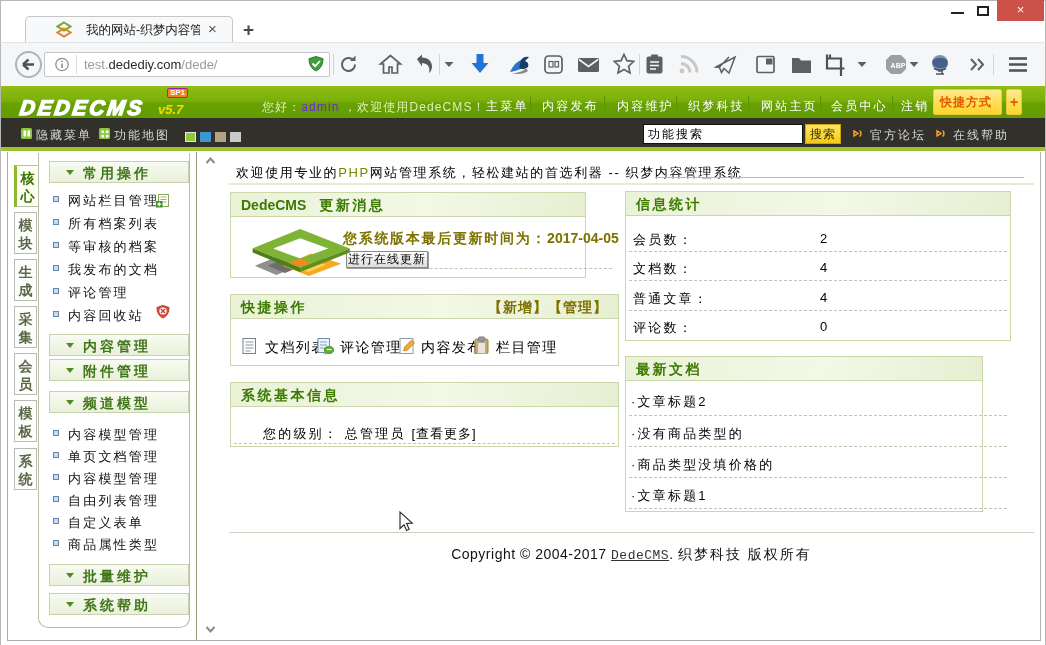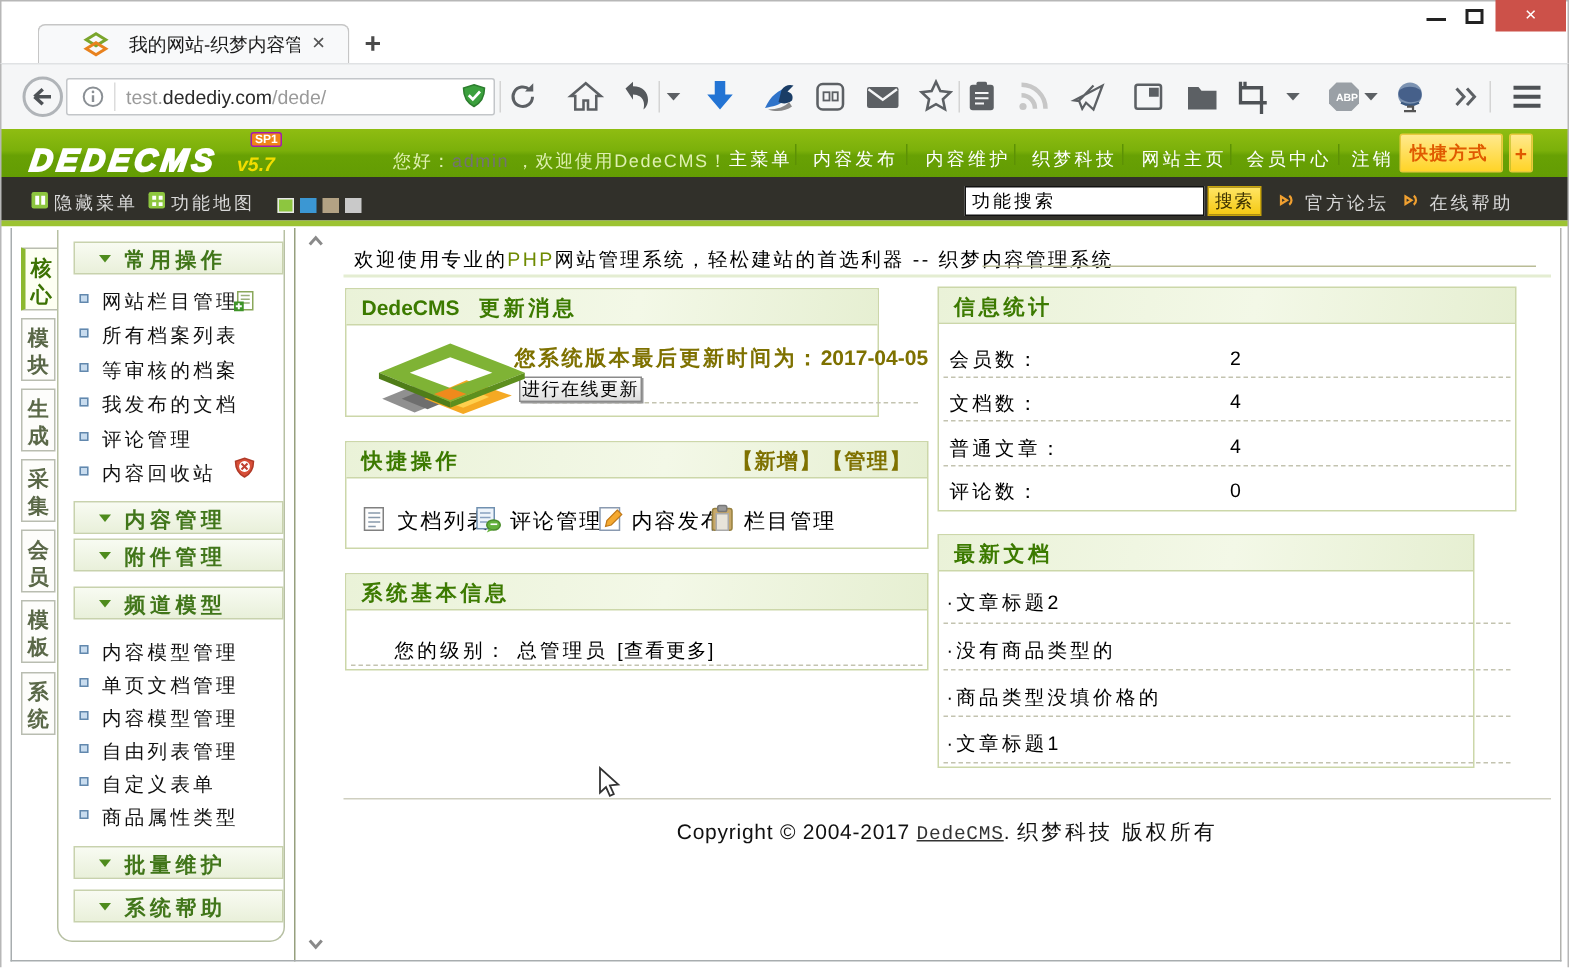--- a/index.html
+++ b/index.html
@@ -78,21 +78,21 @@
 
   <div class="abs" id="navbar"></div>
   <div class="abs" id="backbtn"></div>
   <div class="abs" id="urlbar"></div>
   <div class="abs" id="urltext">test.<b>dedediy.com</b>/dede/</div>
 
   <div class="abs" id="greenhdr"></div>
   <div class="abs" id="dlogo">DEDECMS</div>
   <div class="abs" id="sp1">SP1</div>
   <div class="abs" id="v57">v5.7</div>
-  <div class="abs" id="hdrwelcome">您好：<span style="color:#737373">admin</span> ，欢迎使用DedeCMS！</div>
+  <div class="abs" id="hdrwelcome">您好：<span style="color:#6d28d9">admin</span> ，欢迎使用DedeCMS！</div>
   <div class="hmenu" style="left:486px">主菜单</div>
   <div class="hmenu" style="left:542px">内容发布</div>
   <div class="hmenu" style="left:617px">内容维护</div>
   <div class="hmenu" style="left:688px">织梦科技</div>
   <div class="hmenu" style="left:761px">网站主页</div>
   <div class="hmenu" style="left:831px">会员中心</div>
   <div class="hmenu" style="left:901px">注销</div>
   <div class="hsep" style="left:530px"></div>
   <div class="hsep" style="left:604px"></div>
   <div class="hsep" style="left:676px"></div>

